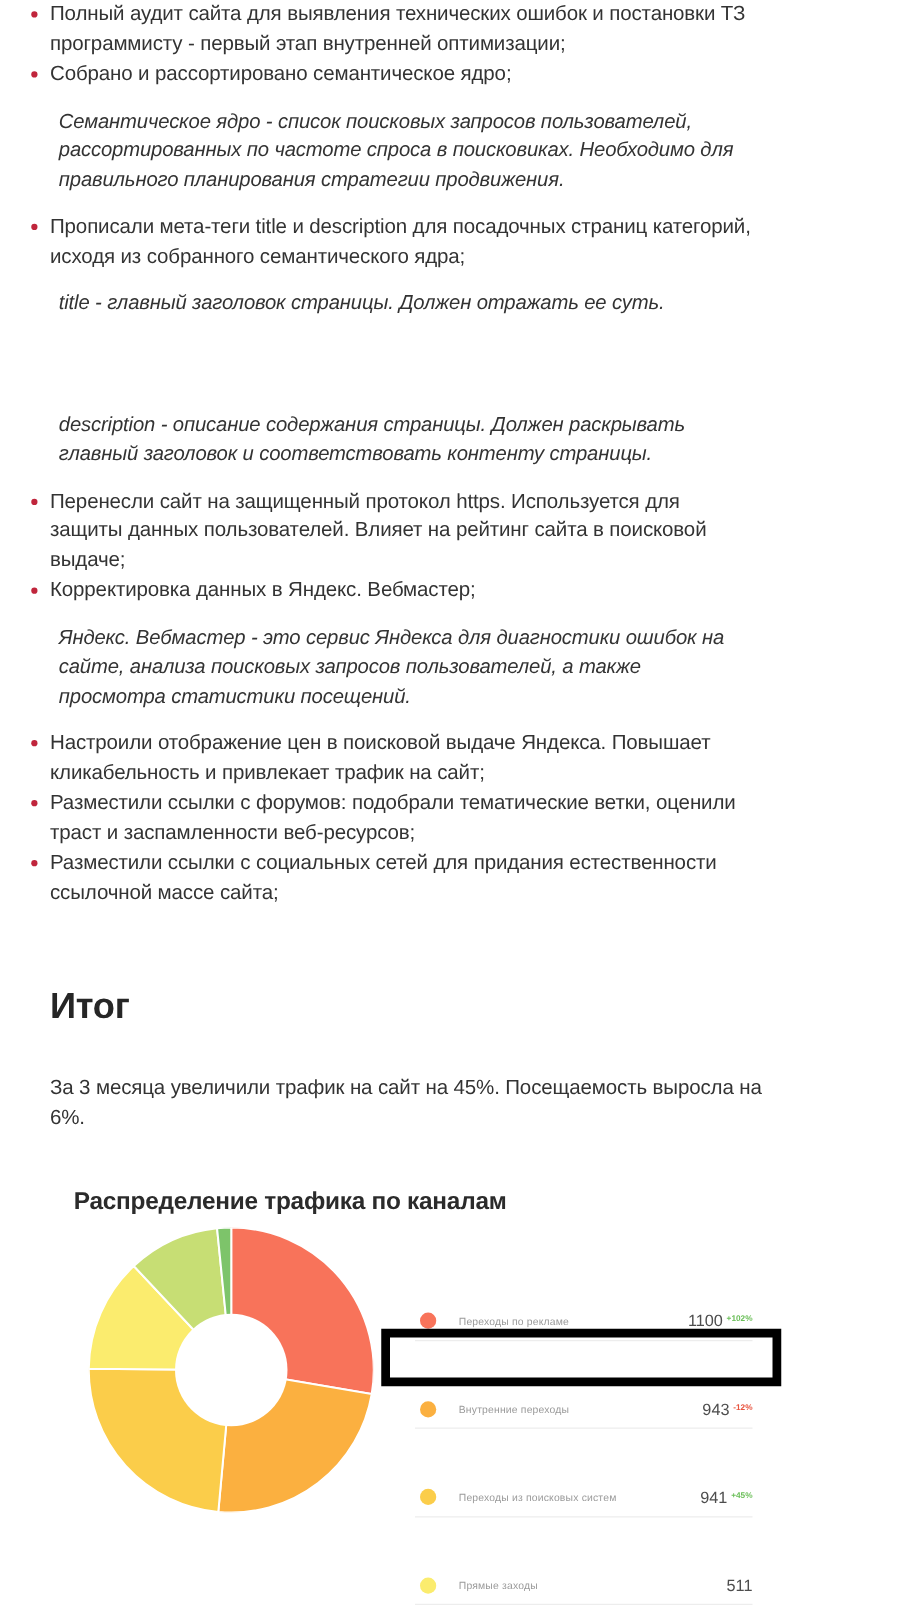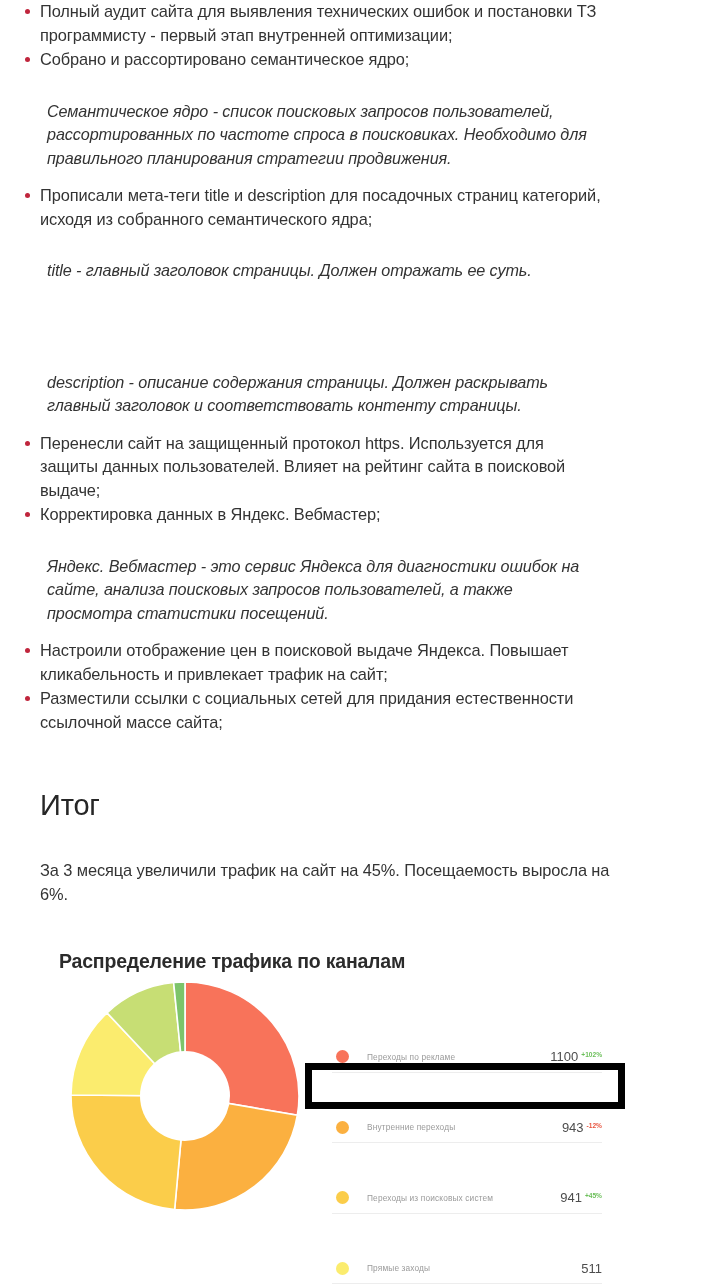--- a/index.html
+++ b/index.html
@@ -53,32 +53,32 @@
     list-style: none;
     position: relative;
     padding-left: 40px;
     font-style: italic;
     font-size: 16.2px;
     line-height: 23.5px;
     color: #333333;
     letter-spacing: -0.1px;
     max-width: 580px;
   }
-  li.note.gap-before { margin-top: 28px; padding-left: 47px; }
+  li.note.gap-before { margin-top: 14px; padding-left: 47px; }
   li.note.gap-after  { margin-bottom: 14px; }
   li.spacer { list-style: none; height: 46px; }
 
   
   .section-heading {
     position: absolute;
     left: 40px;
     top: 764px;
     font-size: 29px;
     line-height: 34px;
-    font-weight: 400;
+    font-weight: 700;
     color: #262626;
     letter-spacing: -0.2px;
   }
   .summary-text {
     position: absolute;
     left: 40px;
     top: 843px;
     width: 590px;
     font-size: 16.4px;
     line-height: 23.5px;
@@ -184,20 +184,21 @@
       <li class="bullet">Собрано и рассортировано семантическое ядро;</li>
       <li class="note gap-before gap-after">Семантическое ядро - список поисковых запросов пользователей, рассортированных по частоте спроса в поисковиках. Необходимо для правильного планирования стратегии продвижения.</li>
       <li class="bullet">Прописали мета-теги title и description для посадочных страниц категорий, исходя из собранного семантического ядра;</li>
       <li class="note gap-before gap-after">title - главный заголовок страницы. Должен отражать ее суть.</li>
       <li class="spacer"></li>
       <li class="note gap-before gap-after">description - описание содержания страницы. Должен раскрывать главный заголовок и соответствовать контенту страницы.</li>
       <li class="bullet">Перенесли сайт на защищенный протокол https. Используется для защиты данных пользователей. Влияет на рейтинг сайта в поисковой выдаче;</li>
       <li class="bullet">Корректировка данных в Яндекс. Вебмастер;</li>
       <li class="note gap-before gap-after">Яндекс. Вебмастер - это сервис Яндекса для диагностики ошибок на сайте, анализа поисковых запросов пользователей, а также просмотра статистики посещений.</li>
       <li class="bullet">Настроили отображение цен в поисковой выдаче Яндекса. Повышает кликабельность и привлекает трафик на сайт;</li>
+      <li class="bullet">Разместили ссылки с форумов: подобрали тематические ветки, оценили траст и заспамленности веб-ресурсов;</li>
       <li class="bullet">Разместили ссылки с социальных сетей для придания естественности ссылочной массе сайта;</li>
     </ul>
 </div>
 
 <h2 class="section-heading">Итог</h2>
 
 <p class="summary-text">За 3 месяца увеличили трафик на сайт на 45%. Посещаемость выросла на 6%.</p>
 
 <div class="chart-block">
 

